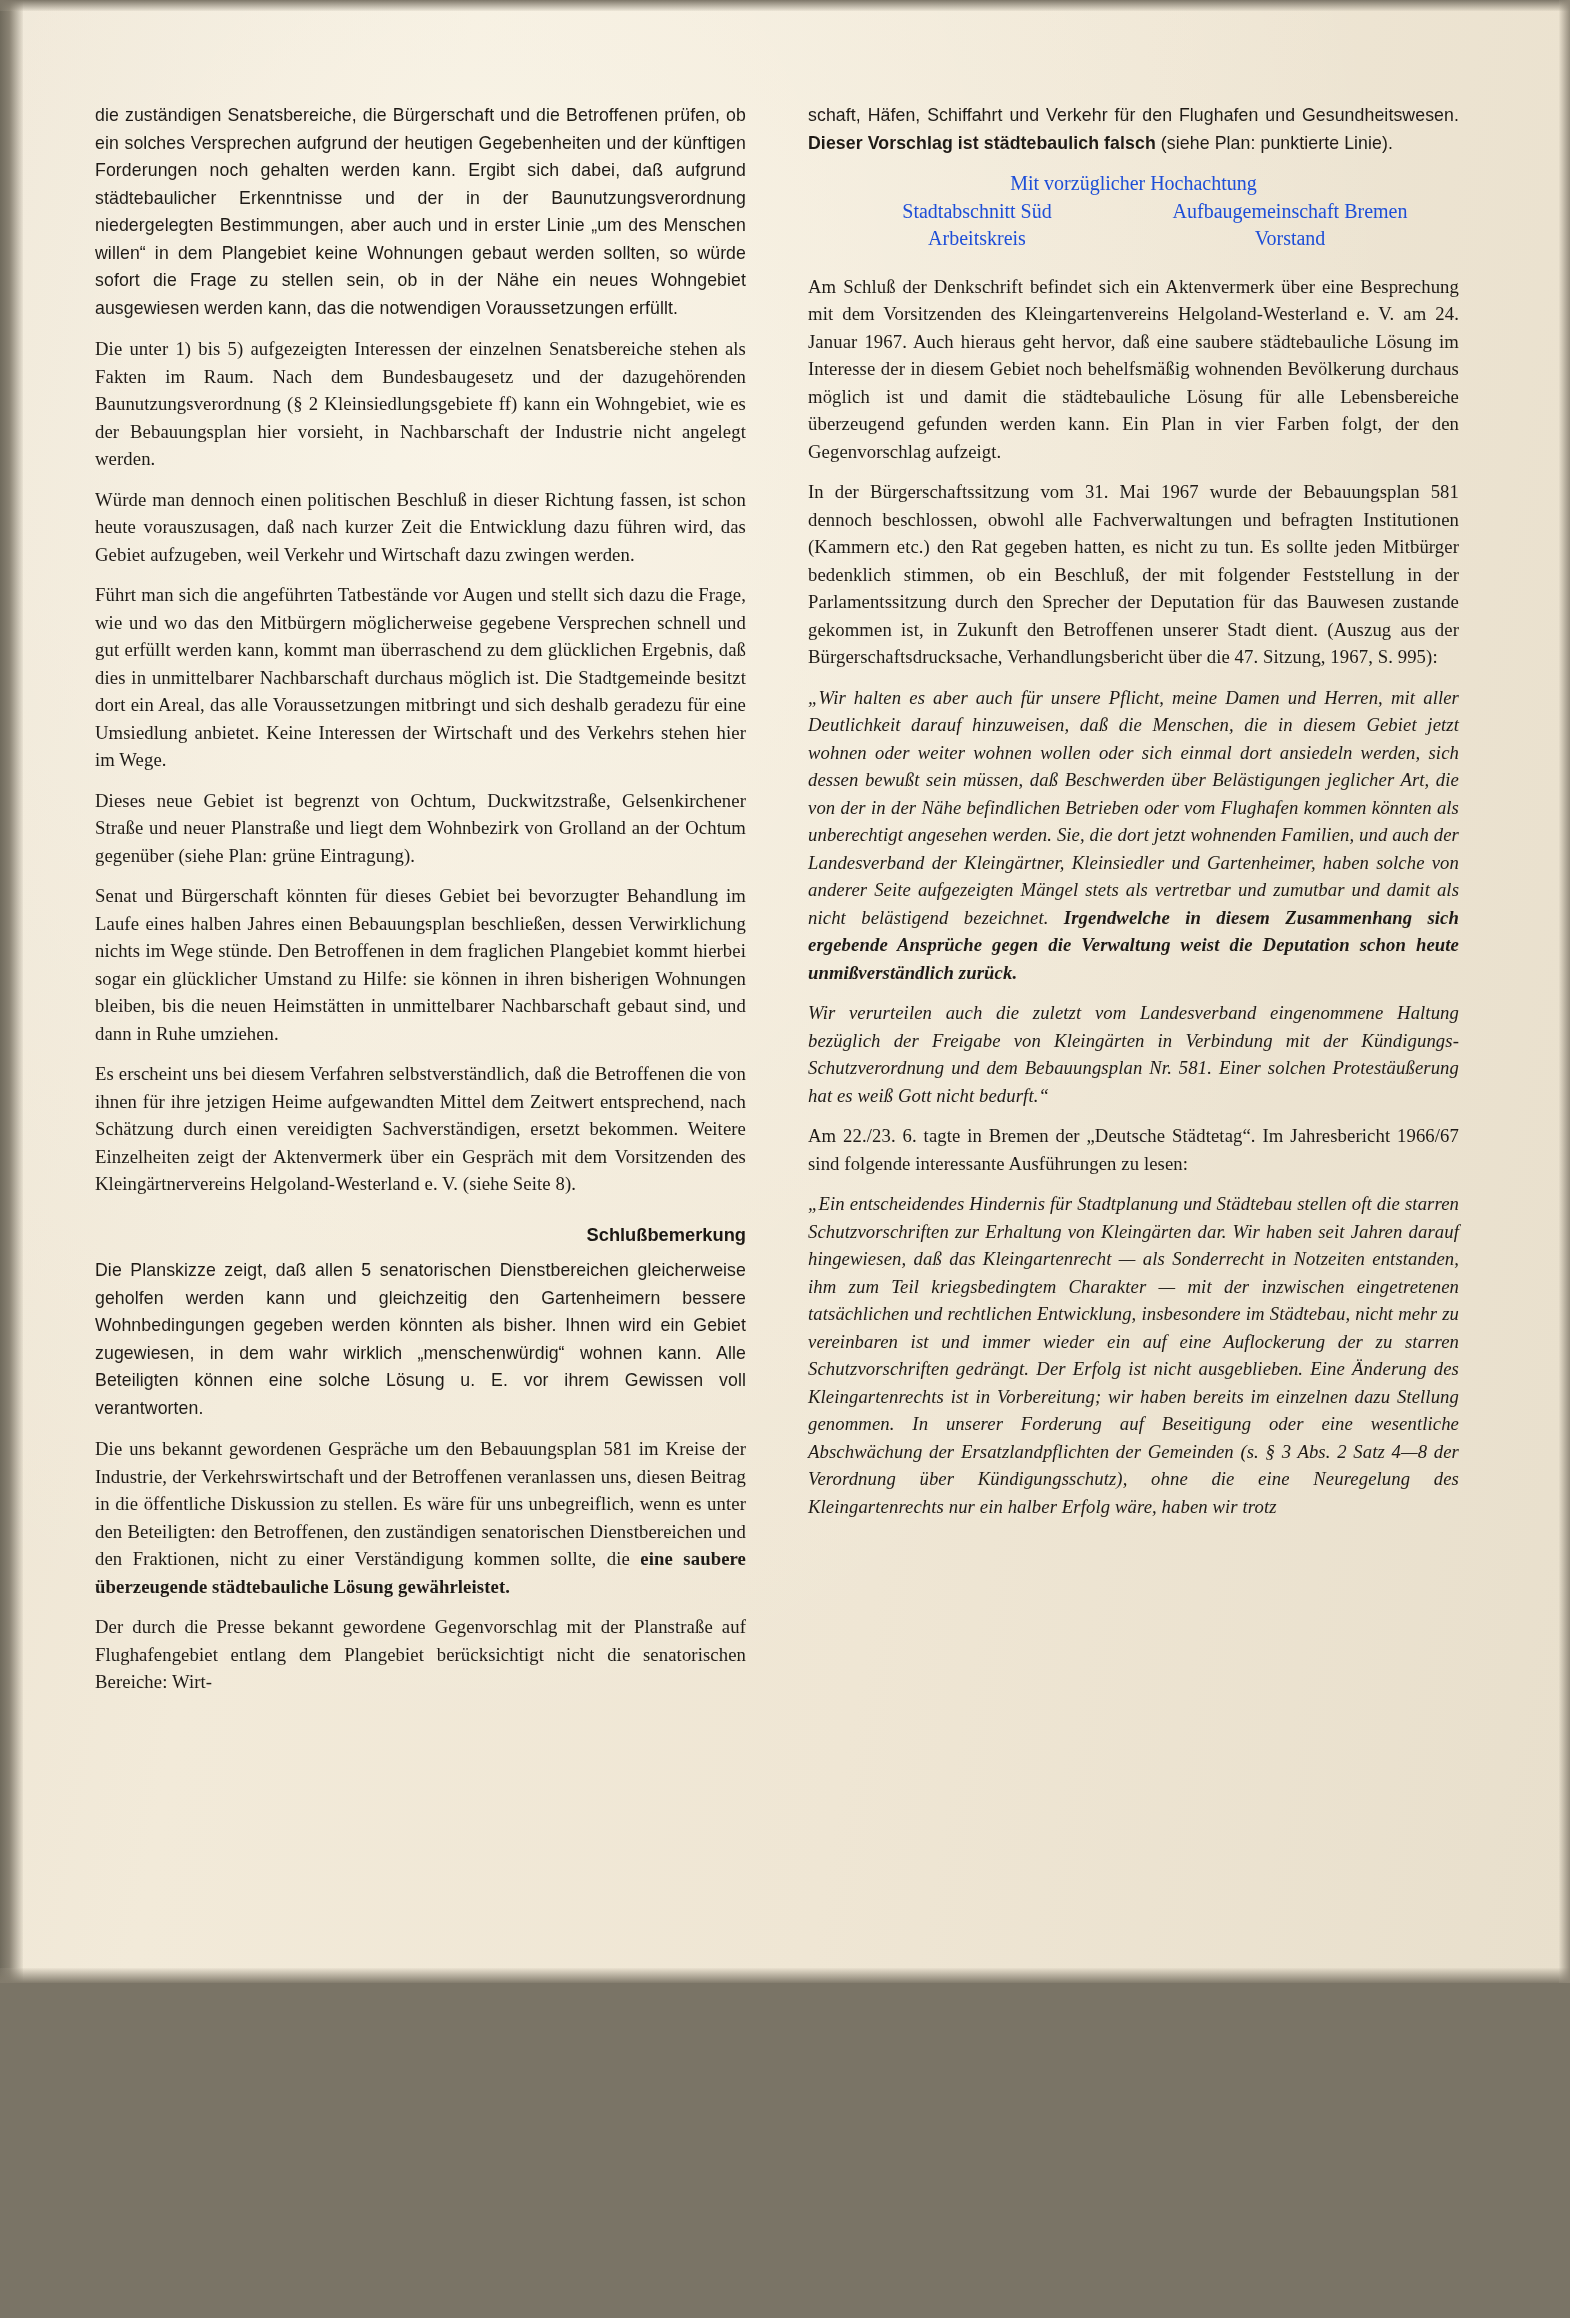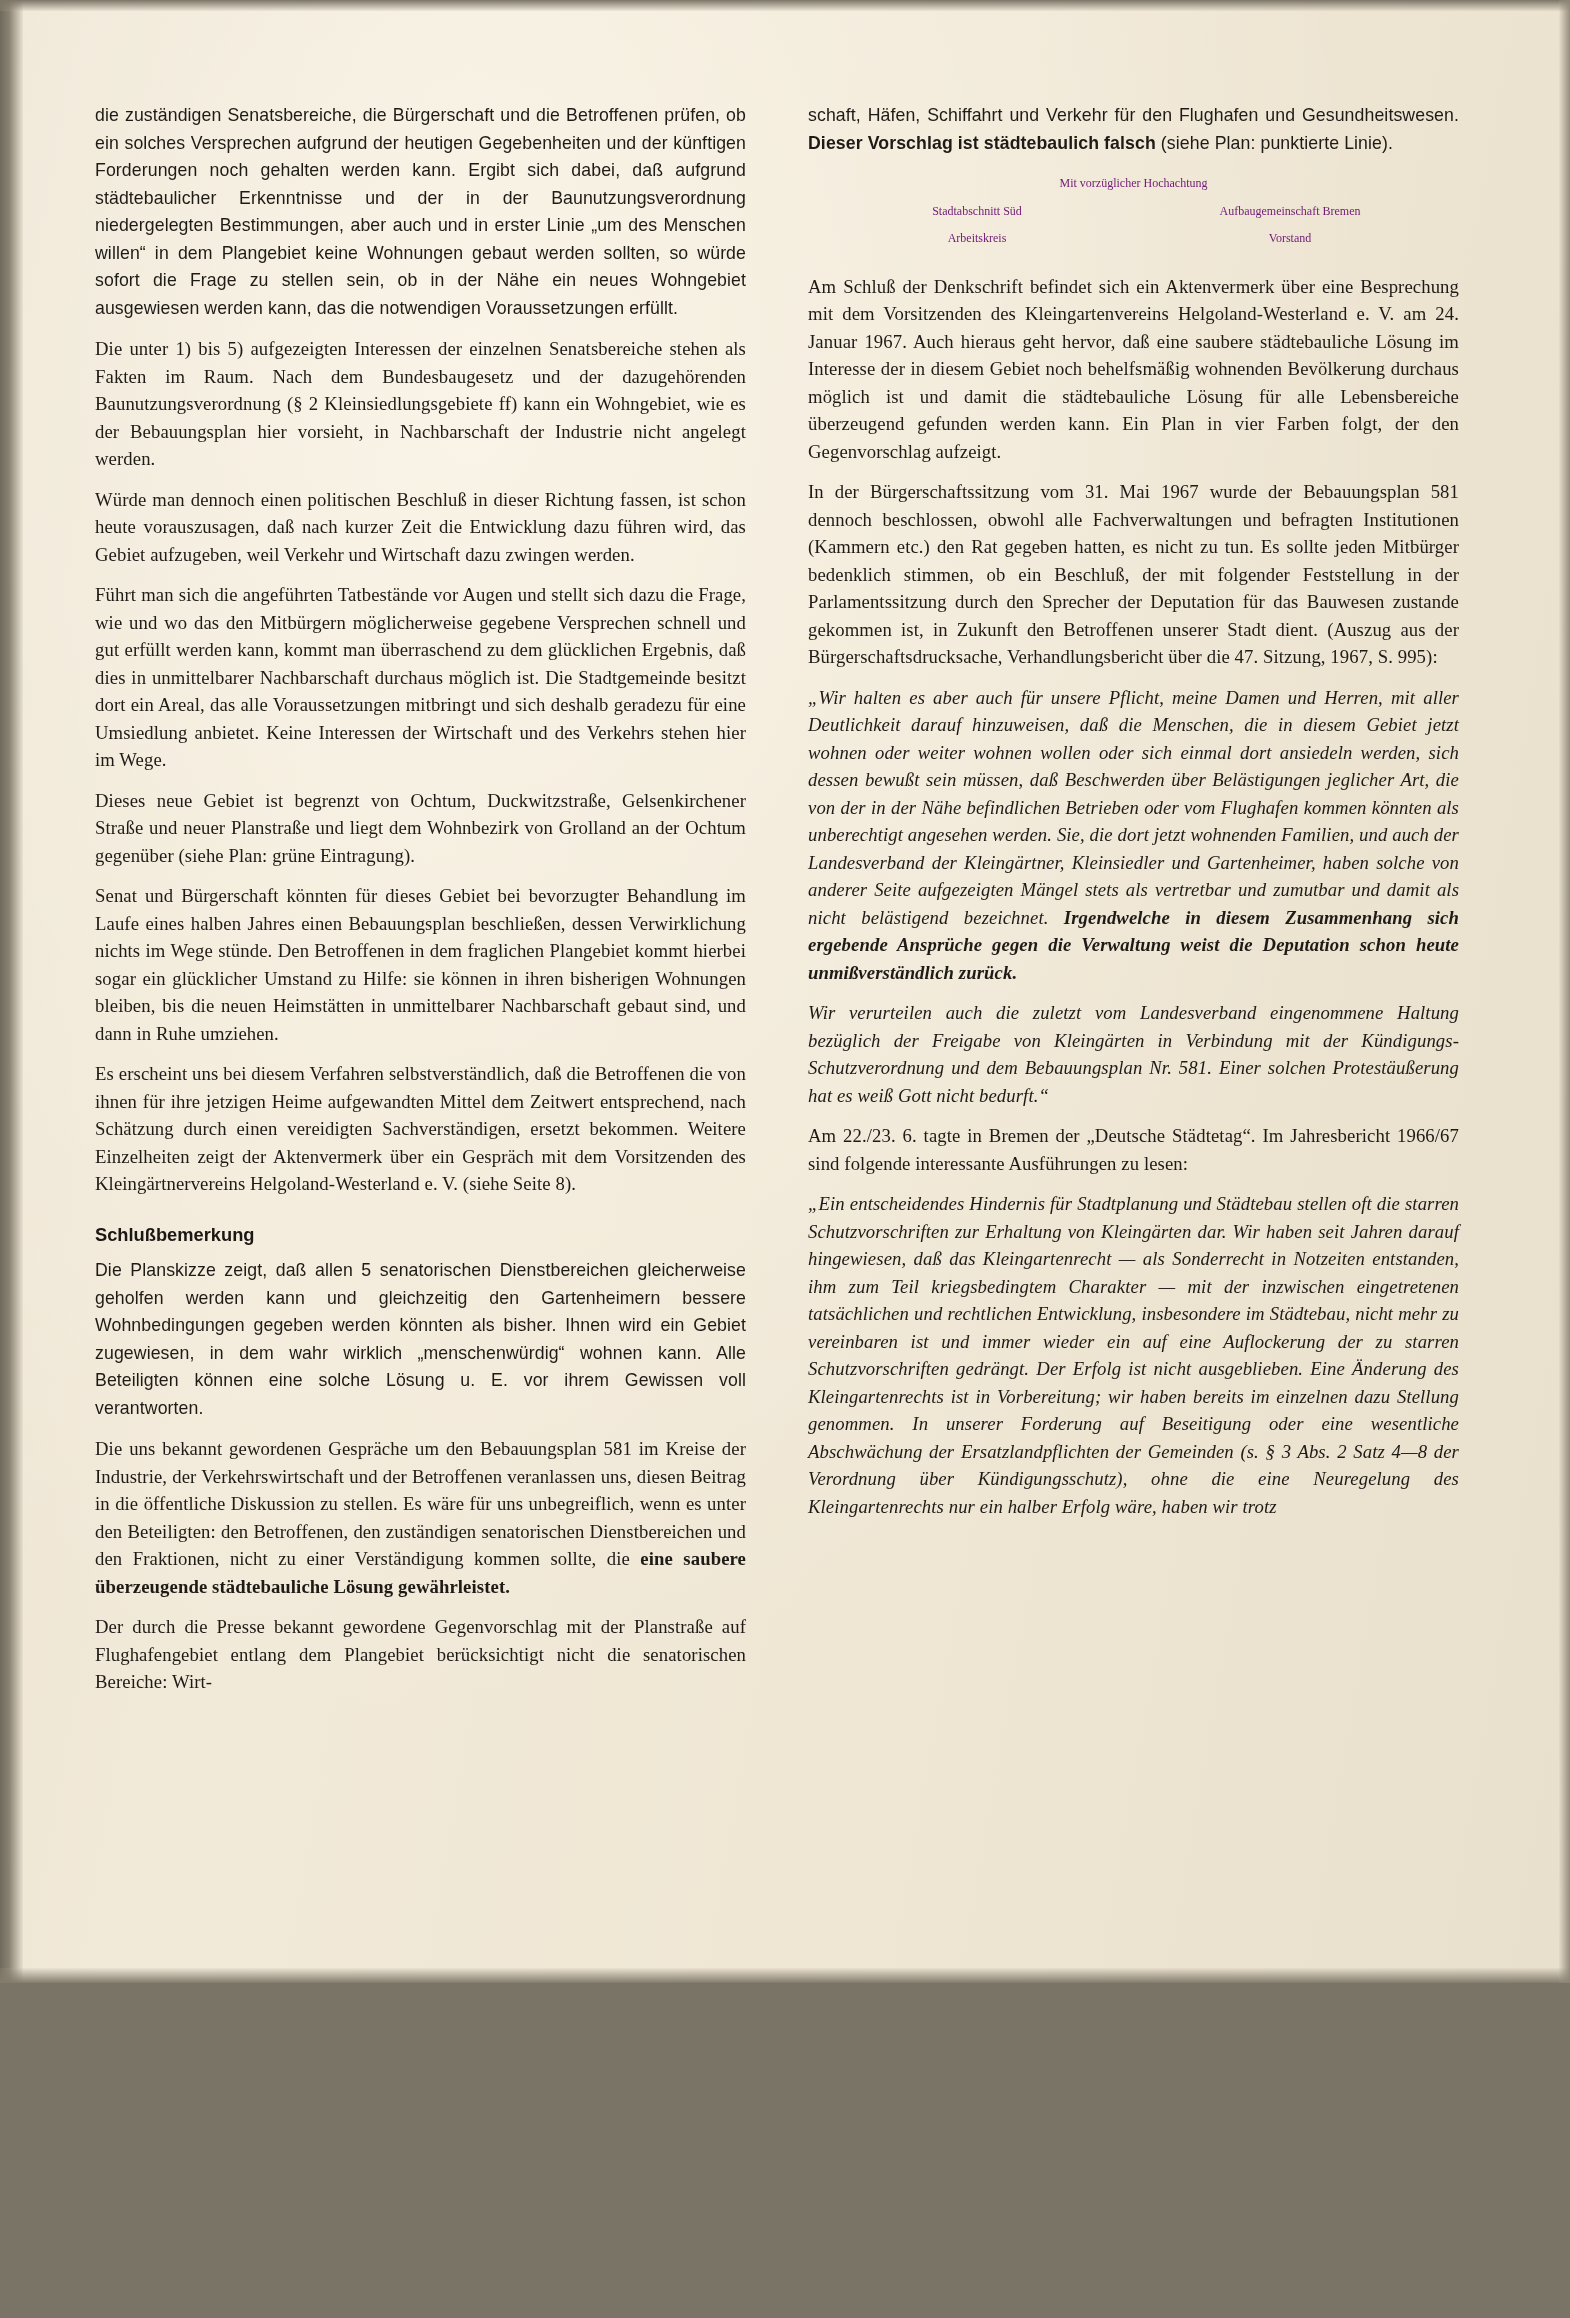--- a/index.html
+++ b/index.html
@@ -88,27 +88,28 @@
     font-size: 17.7px;
     line-height: 27.5px;
   }
   .heading {
     font-family: "Liberation Sans", sans-serif;
     font-weight: bold;
     font-size: 18.3px;
     line-height: 27px;
     margin: 23px 0 9.5px 0;
     color: #1b1713;
+    text-align: right;
   }
   .sig {
     margin: 4.1px 0 20.4px 0;
     text-align: center;
-    font-size: 12px;
+    font-size: 20px;
     line-height: 27.5px;
-    color: #701a75;
+    color: #1d4ed8;
   }
   .sig .line1 { display: block; }
   .sig .row {
     display: flex;
     justify-content: center;
     gap: 41px;
   }
   .sig .row .cell {
     text-align: center;
     width: 272px;

